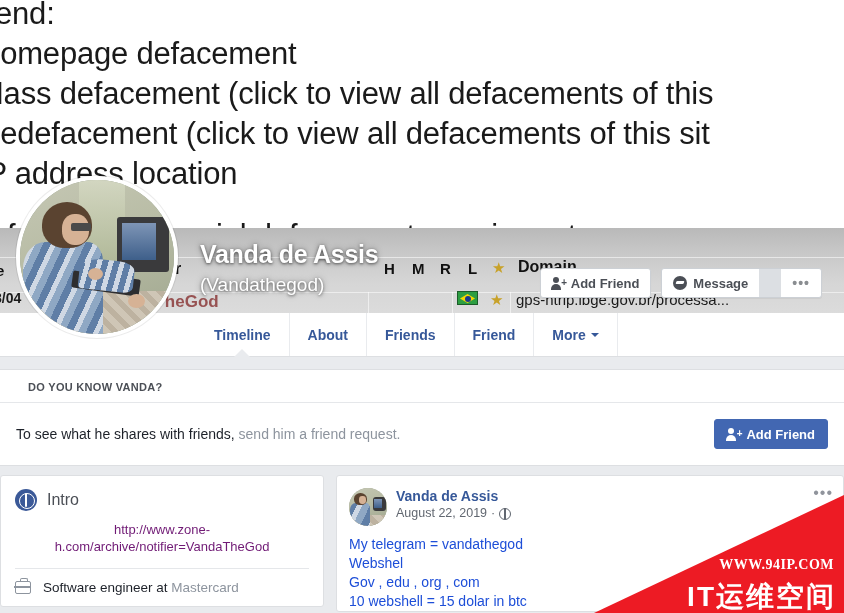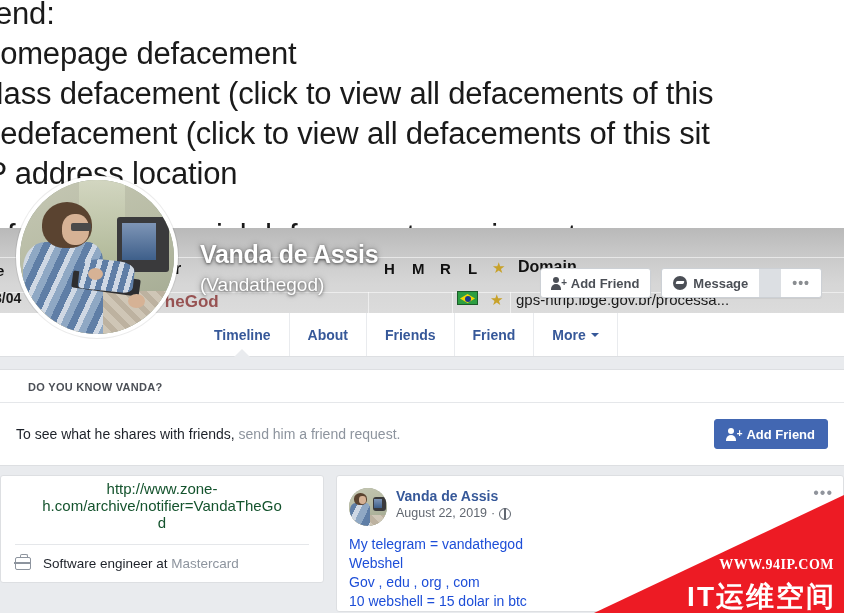--- a/index.html
+++ b/index.html
@@ -215,21 +215,21 @@
   }
   .globe{
     width:22px;height:22px;border-radius:50%;background:#3b5998;position:relative;flex:none;
   }
   .globe:before{content:"";position:absolute;left:4px;top:4px;width:14px;height:14px;
     border-radius:50%;border:1.5px solid #fff;}
   .globe:after{content:"";position:absolute;left:10px;top:4px;width:2px;height:14px;background:#fff;
     border-radius:2px;}
   .intro-title{font-size:16px;color:#4b4f56;}
   .intro-url{
-    text-align:center; font-size:15px; color:#14532d; line-height:17px;
+    text-align:center; font-size:13px; color:#701a75; line-height:17px;
     padding:4px 38px 13px 38px; word-break:break-word; cursor:pointer;
   }
   .intro-div{height:1px;background:#e5e7ea;margin:0 14px;}
   .intro-row{
     display:flex;align-items:center;gap:12px;padding:11px 14px;font-size:13.5px;color:#1d2129;
   }
   .briefcase{width:16px;height:13px;border:1.6px solid #8d949e;border-radius:2px;position:relative;flex:none;}
   .briefcase:before{content:"";position:absolute;left:4px;top:-4px;width:6px;height:3px;
     border:1.6px solid #8d949e;border-bottom:none;border-radius:2px 2px 0 0;}
   .briefcase:after{content:"";position:absolute;left:-1.6px;top:4px;width:16px;height:1.6px;background:#8d949e;}
@@ -383,20 +383,24 @@
           </span>
         <span>Add Friend</span>
       </div>
     </div>
   </div>
 
   <div class="main">
 
     <div class="col-left">
       <div class="card">
+        <div class="intro-head">
+          <span class="globe"></span>
+          <span class="intro-title">Intro</span>
+        </div>
         <div class="intro-url">http://www.zone-h.com/archive/notifier=VandaTheGod</div>
         <div class="intro-div"></div>
         <div class="intro-row">
           <span class="briefcase"></span>
           <span><span>Software engineer at </span><a href="#">Mastercard</a></span>
         </div>
       </div>
     </div>
 
     <div class="col-right">

